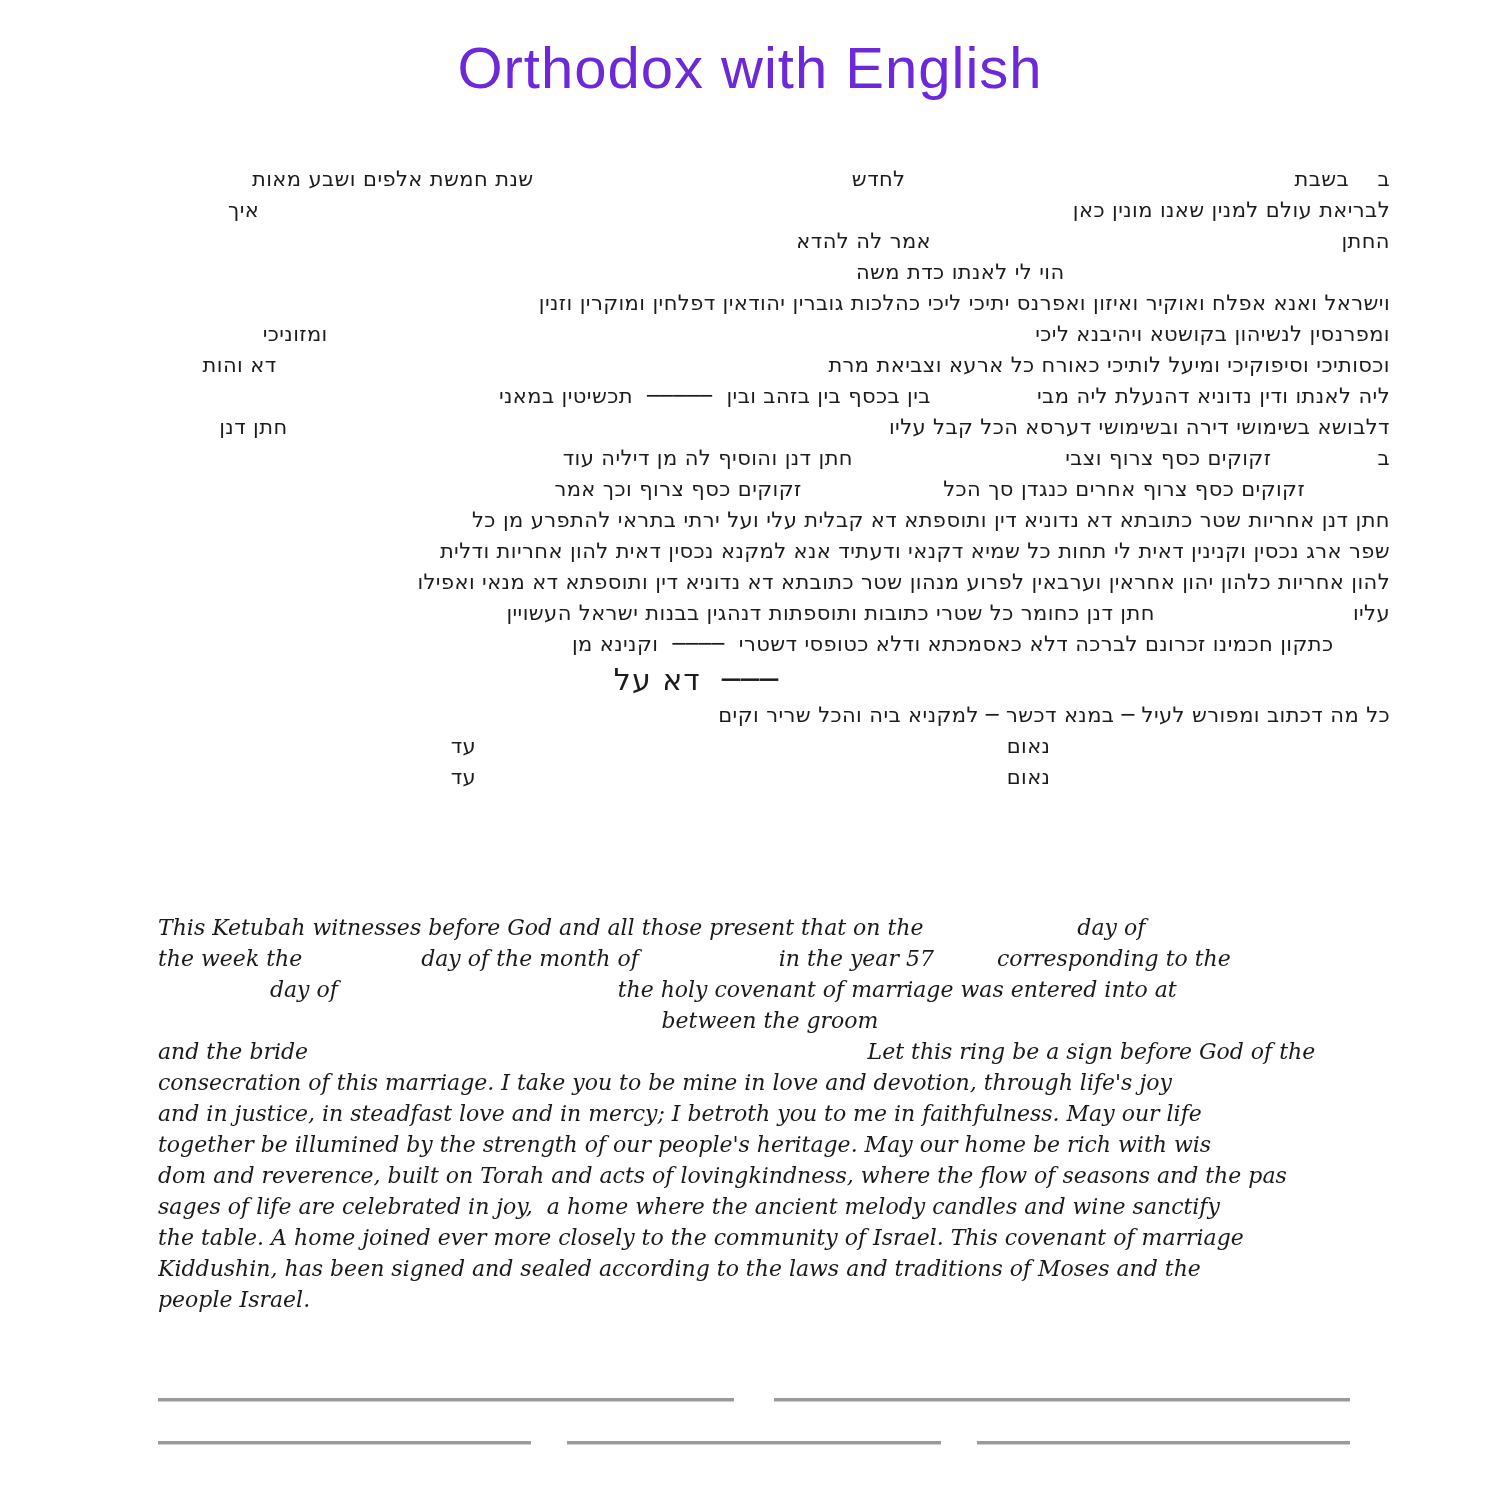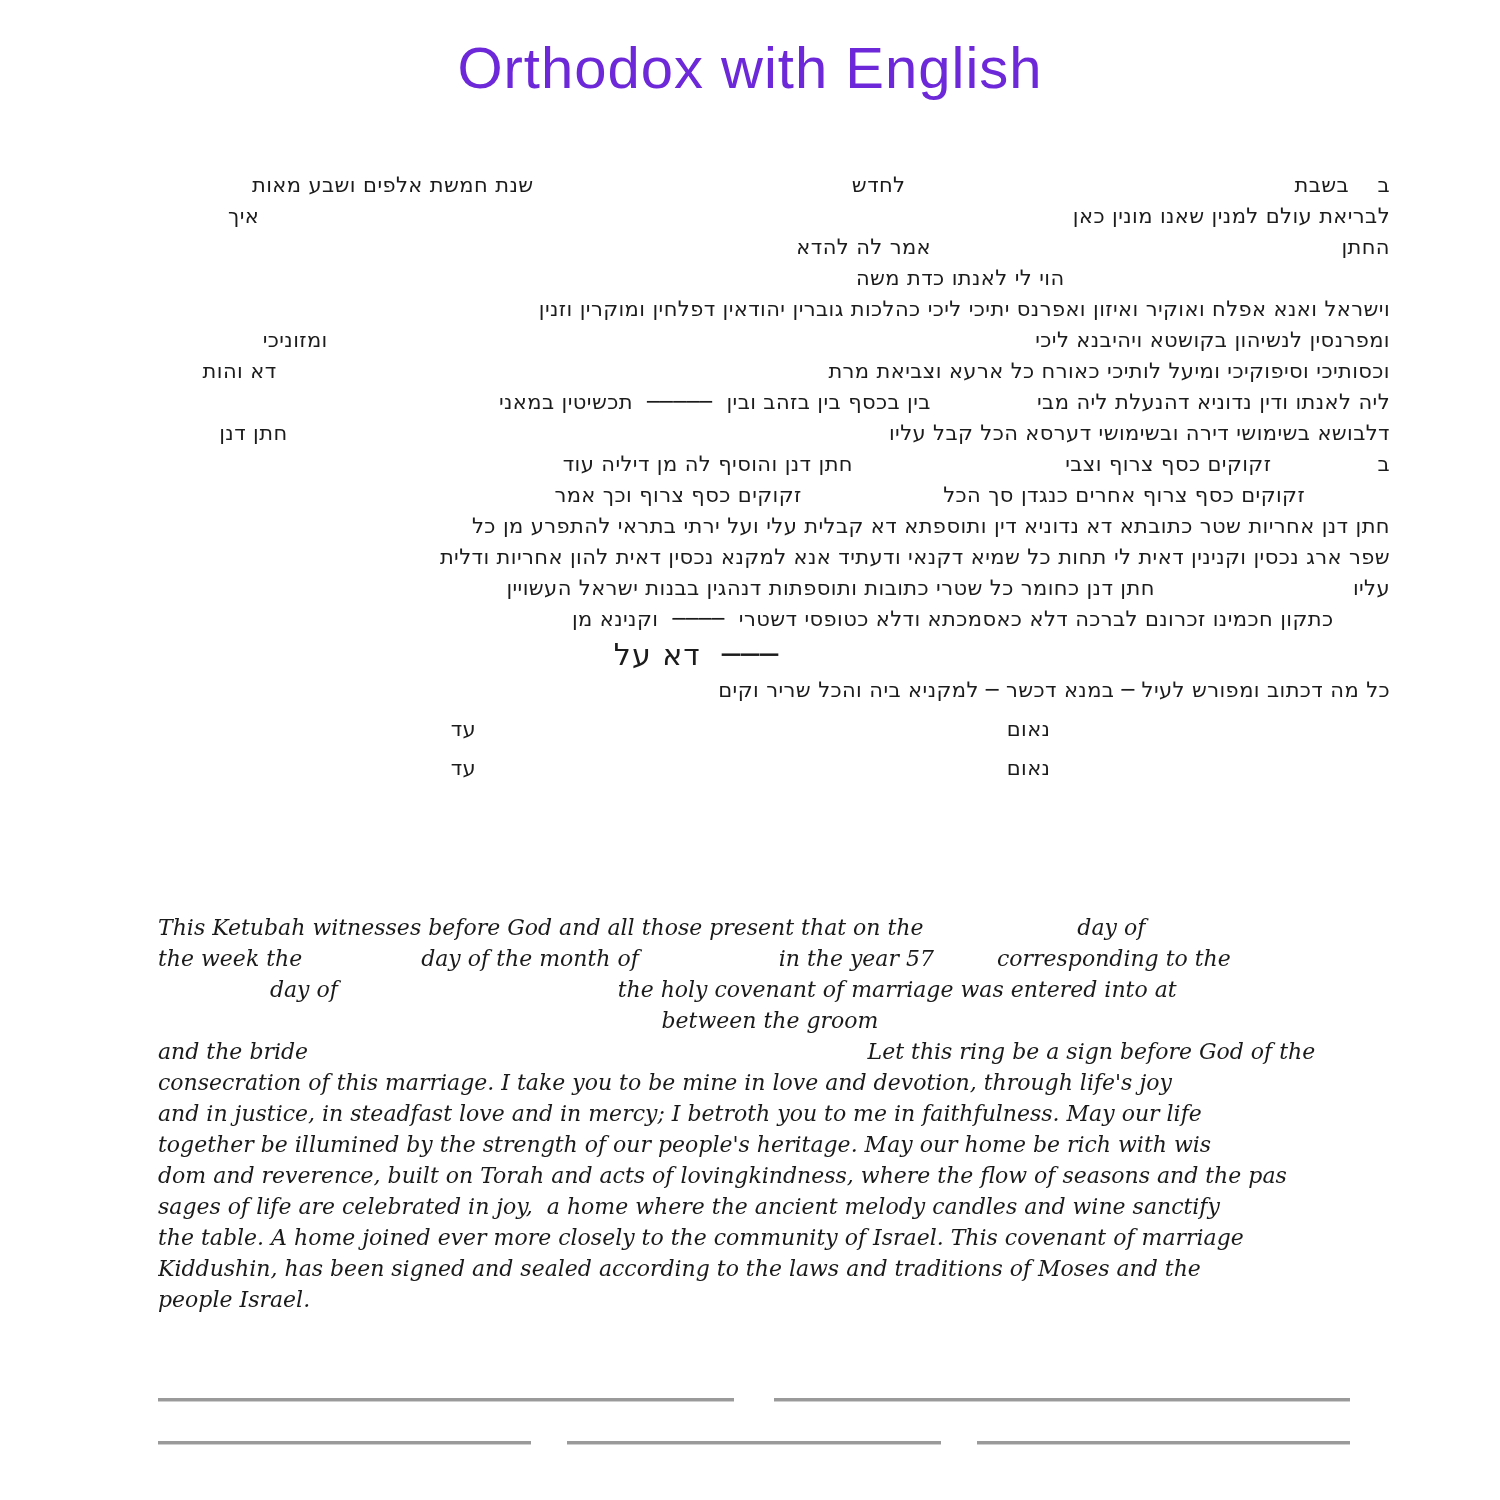--- a/index.html
+++ b/index.html
@@ -6,27 +6,27 @@
   body{
     width:1500px;height:1500px;background:#ffffff;overflow:hidden;position:relative;
     font-family:"Liberation Sans",sans-serif;
   }
   .title{
     position:absolute;top:34px;left:0;width:100%;margin:0;
     text-align:center;font-size:58px;font-weight:300;letter-spacing:1px;
     color:#6d28d9;font-family:"Liberation Sans","DejaVu Sans",sans-serif;
   }
   .hebrew{
-    position:absolute;top:170px;left:150px;width:1240px;
+    position:absolute;top:164px;left:150px;width:1240px;
     direction:rtl;text-align:right;
     font-family:"DejaVu Sans",sans-serif;font-size:21px;color:#1c1c1c;
   }
   .hebrew .line{white-space:pre;line-height:31px;height:31px;letter-spacing:.4px;overflow:hidden;}
   .hebrew .line.large{font-size:30px;line-height:40px;height:40px;letter-spacing:1px;}
-  .hebrew .line.witness{margin-top:8px;}
+  .hebrew .line.witness{}
   .english{
     position:absolute;top:912px;left:158px;width:1240px;
     font-family:"DejaVu Serif",serif;font-style:italic;
     font-size:22px;color:#1a1a1a;
   }
   .english .line{white-space:pre;line-height:31px;height:31px;overflow:hidden;}
   .sig-row{position:absolute;left:158px;width:1192px;display:flex;}
   .sig-row-1{top:1398px;gap:40px;}
   .sig-row-2{top:1441px;gap:36px;}
   .sig-line{flex:1;height:3px;background:#9a9a9a;box-shadow:0 1px 0 #cfcfcf;}
@@ -43,20 +43,21 @@
     <div class="line">                                              הוי לי לאנתו כדת משה</div>
     <div class="line">וישראל ואנא אפלח ואוקיר ואיזון ואפרנס יתיכי ליכי כהלכות גוברין יהודאין דפלחין ומוקרין וזנין</div>
     <div class="line">ומפרנסין לנשיהון בקושטא ויהיבנא ליכי                                                                                                    ומזוניכי</div>
     <div class="line">וכסותיכי וסיפוקיכי ומיעל לותיכי כאורח כל ארעא וצביאת מרת                                                                              דא והות</div>
     <div class="line">ליה לאנתו ודין נדוניא דהנעלת ליה מבי               בין בכסף בין בזהב ובין  ─────  תכשיטין במאני</div>
     <div class="line">דלבושא בשימושי דירה ובשימושי דערסא הכל קבל עליו                                                                                     חתן דנן</div>
     <div class="line">ב               זקוקים כסף צרוף וצבי                              חתן דנן והוסיף לה מן דיליה עוד</div>
     <div class="line">            זקוקים כסף צרוף אחרים כנגדן סך הכל                    זקוקים כסף צרוף וכך אמר</div>
     <div class="line">חתן דנן אחריות שטר כתובתא דא נדוניא דין ותוספתא דא קבלית עלי ועל ירתי בתראי להתפרע מן כל</div>
     <div class="line">שפר ארג נכסין וקנינין דאית לי תחות כל שמיא דקנאי ודעתיד אנא למקנא נכסין דאית להון אחריות ודלית</div>
+    <div class="line">להון אחריות כלהון יהון אחראין וערבאין לפרוע מנהון שטר כתובתא דא נדוניא דין ותוספתא דא מנאי ואפילו</div>
     <div class="line">עליו                            חתן דנן כחומר כל שטרי כתובות ותוספתות דנהגין בבנות ישראל העשויין</div>
     <div class="line">        כתקון חכמינו זכרונם לברכה דלא כאסמכתא ודלא כטופסי דשטרי  ────  וקנינא מן</div>
     <div class="line large">                                                          ───  דא על</div>
     <div class="line">כל מה דכתוב ומפורש לעיל ─ במנא דכשר ─ למקניא ביה והכל שריר וקים</div>
     <div class="line witness">                                                נאום                                                                           עד</div>
     <div class="line witness">                                                נאום                                                                           עד</div>
   </div>
 
 <div class="english">
     <div class="line">This Ketubah witnesses before God and all those present that on the                      day of</div>

